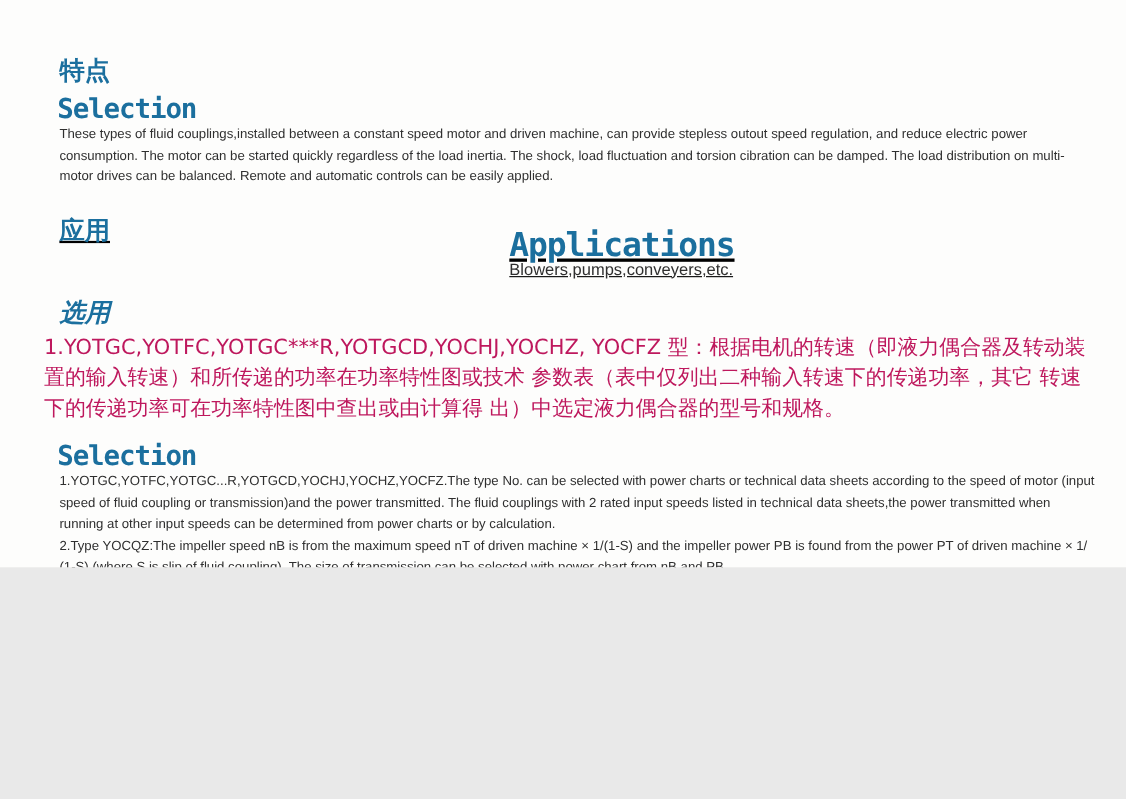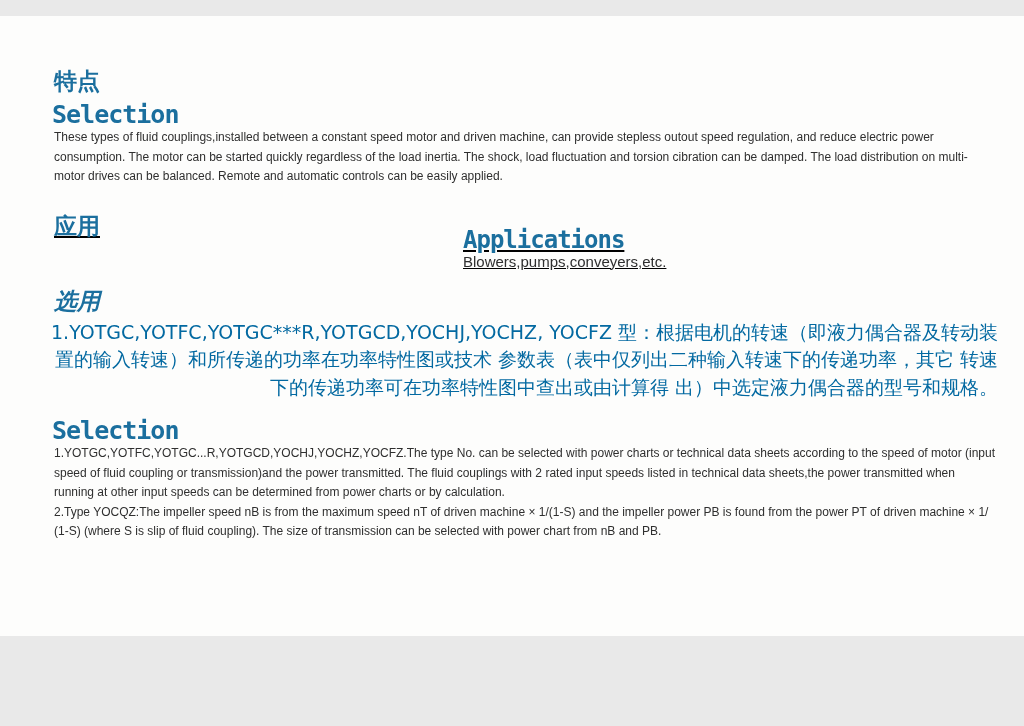--- a/index.html
+++ b/index.html
@@ -1,19 +1,19 @@
 <!DOCTYPE html>
 <html><head>
 <meta charset="utf-8">
 <style>
   html,body{margin:0;padding:0;background:#e9e9e9;}
   .page{
     position:relative;
-    width:1024px;height:620px;
-    margin:16px auto;
+    width:1024px;height:516px;
+    margin:0 auto;
     background:#fdfdfc;
     overflow:hidden;
     box-sizing:border-box;
   }
   .content{
     box-sizing:border-box;
     padding:50px 26px 0 40px;
   }
   
   .h-cn{
@@ -39,40 +39,39 @@
     font-family:"DejaVu Sans",sans-serif;
     font-size:19px;
     line-height:29px;
     color:#3a3a3a;
     margin:0;
   }
   .p-cn-list{
     font-family:"DejaVu Sans",sans-serif;
     font-size:19px;
     line-height:27.5px;
-    color:#0369a1;
+    color:#be185d;
     margin:0;
-    text-align:right;
   }
   
   .p-en{
     font-family:"Liberation Sans",sans-serif;
     font-size:12px;
     line-height:19.5px;
     color:#2f2f2f;
     margin:0 0 0 14px;
   }
   .row{
     display:flex;
     margin-top:24px;
     text-decoration:underline;
   }
   .col-left{width:423px;flex:none;}
   .col-right{flex:1;padding-top:16px;}
-  .col-right .h-en{font-size:24px;margin-left:0;}
+  .col-right .h-en{font-size:30px;margin-left:0;}
   .col-right .p-en{margin-left:0;font-size:15px;line-height:18px;}
   .mt-feat{margin-top:6px;}
   .mt-sel-cn{margin-top:15px;font-style:italic;}
   .mt-sel-en{margin-top:17px;}
   .en-para{margin-right:2px;}
 </style>
 </head>
 <body>
 
 <div class="page">

